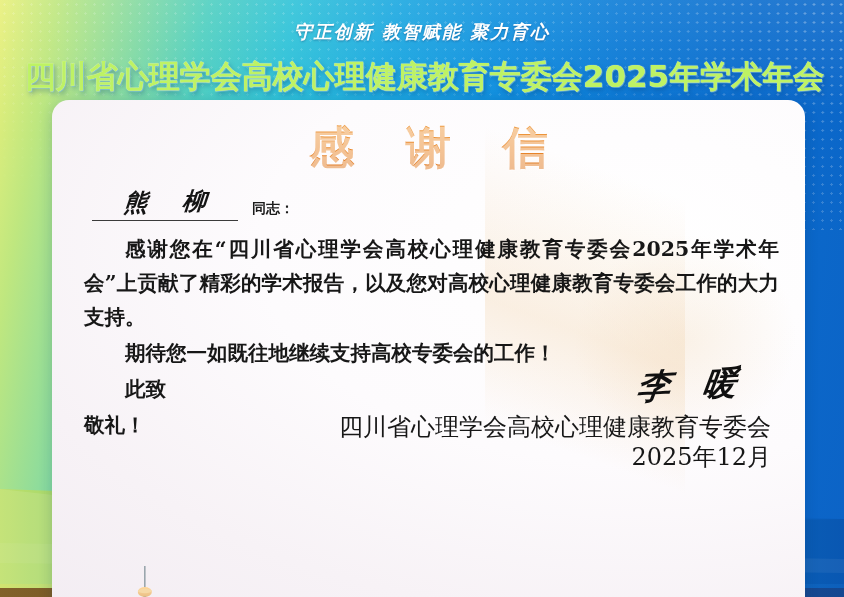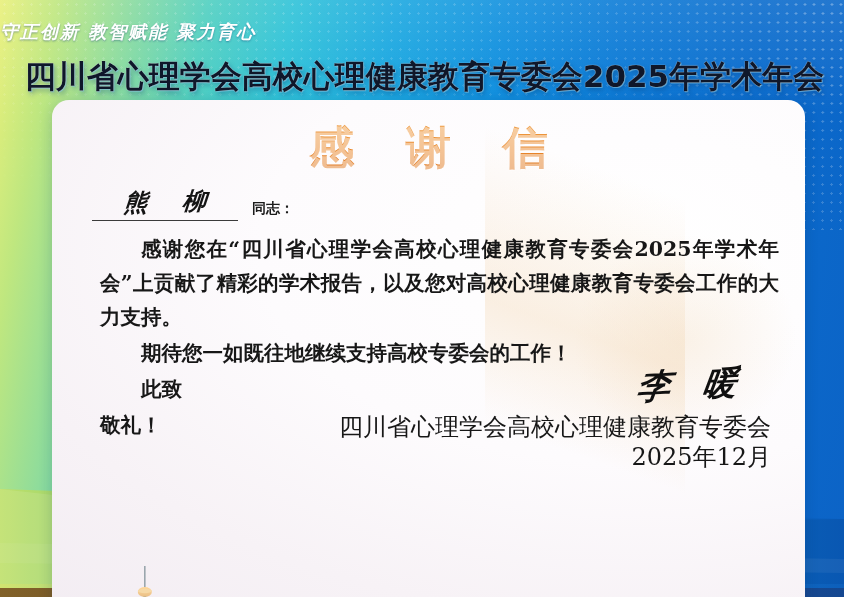--- a/index.html
+++ b/index.html
@@ -55,30 +55,30 @@
     opacity:.95;
   }
   .floor-edge2{
     position:absolute;left:0;right:0;bottom:9px;height:4px;
     background:linear-gradient(90deg,#d8e36a,#9ed37e 18%,#4ab9a8 40%,#1c86cd 65%,#0f63c0 100%);
     opacity:.65;
   }
 
   
   .slogan{
-    position:absolute;top:20px;left:0;right:0;
+    position:absolute;top:20px;left:0;right:0;text-align:center;
     color:#ffffff;font-size:18px;letter-spacing:2px;
     font-family:"DejaVu Serif","Liberation Serif",serif;
     font-weight:700;font-style:italic;
     text-shadow:0 1px 2px rgba(10,60,110,.45);
     white-space:nowrap;
   }
   .main-title{
     position:absolute;top:56px;left:5px;right:0;text-align:center;
-    color:#0f172a;font-size:31px;font-weight:900;letter-spacing:0px;
+    color:#bef264;font-size:31px;font-weight:900;letter-spacing:0px;
     font-family:"DejaVu Sans","Liberation Sans",sans-serif;
     white-space:nowrap;
     text-shadow:
        0 0 1px rgba(255,255,255,.9),
        1px 1px 0 rgba(120,190,220,.55),
        2px 3px 5px rgba(8,62,120,.40);
   }
 
   
   .card{
@@ -134,21 +134,21 @@
     margin-left:14px;padding-bottom:3px;white-space:nowrap;
   }
 
   .body-text{
     position:absolute;left:32px;right:26px;top:132px;
     font-family:"DejaVu Serif","Liberation Serif",serif;
     font-size:20.5px;line-height:34px;color:#171717;
     font-weight:700;
     text-align:justify;text-justify:inter-character;
   }
-  .body-text p{margin:0 0 2px 16px;}
+  .body-text p{margin:0 0 2px 0;}
   .indent2{text-indent:2em;}
 
   .signoff{
     position:absolute;right:34px;top:262px;text-align:right;
   }
   .sign-hand{
     font-family:"DejaVu Serif","Liberation Serif",serif;
     font-style:italic;font-weight:700;font-size:34px;
     letter-spacing:10px;color:#101010;
     transform:skewX(-10deg) rotate(-3deg);

